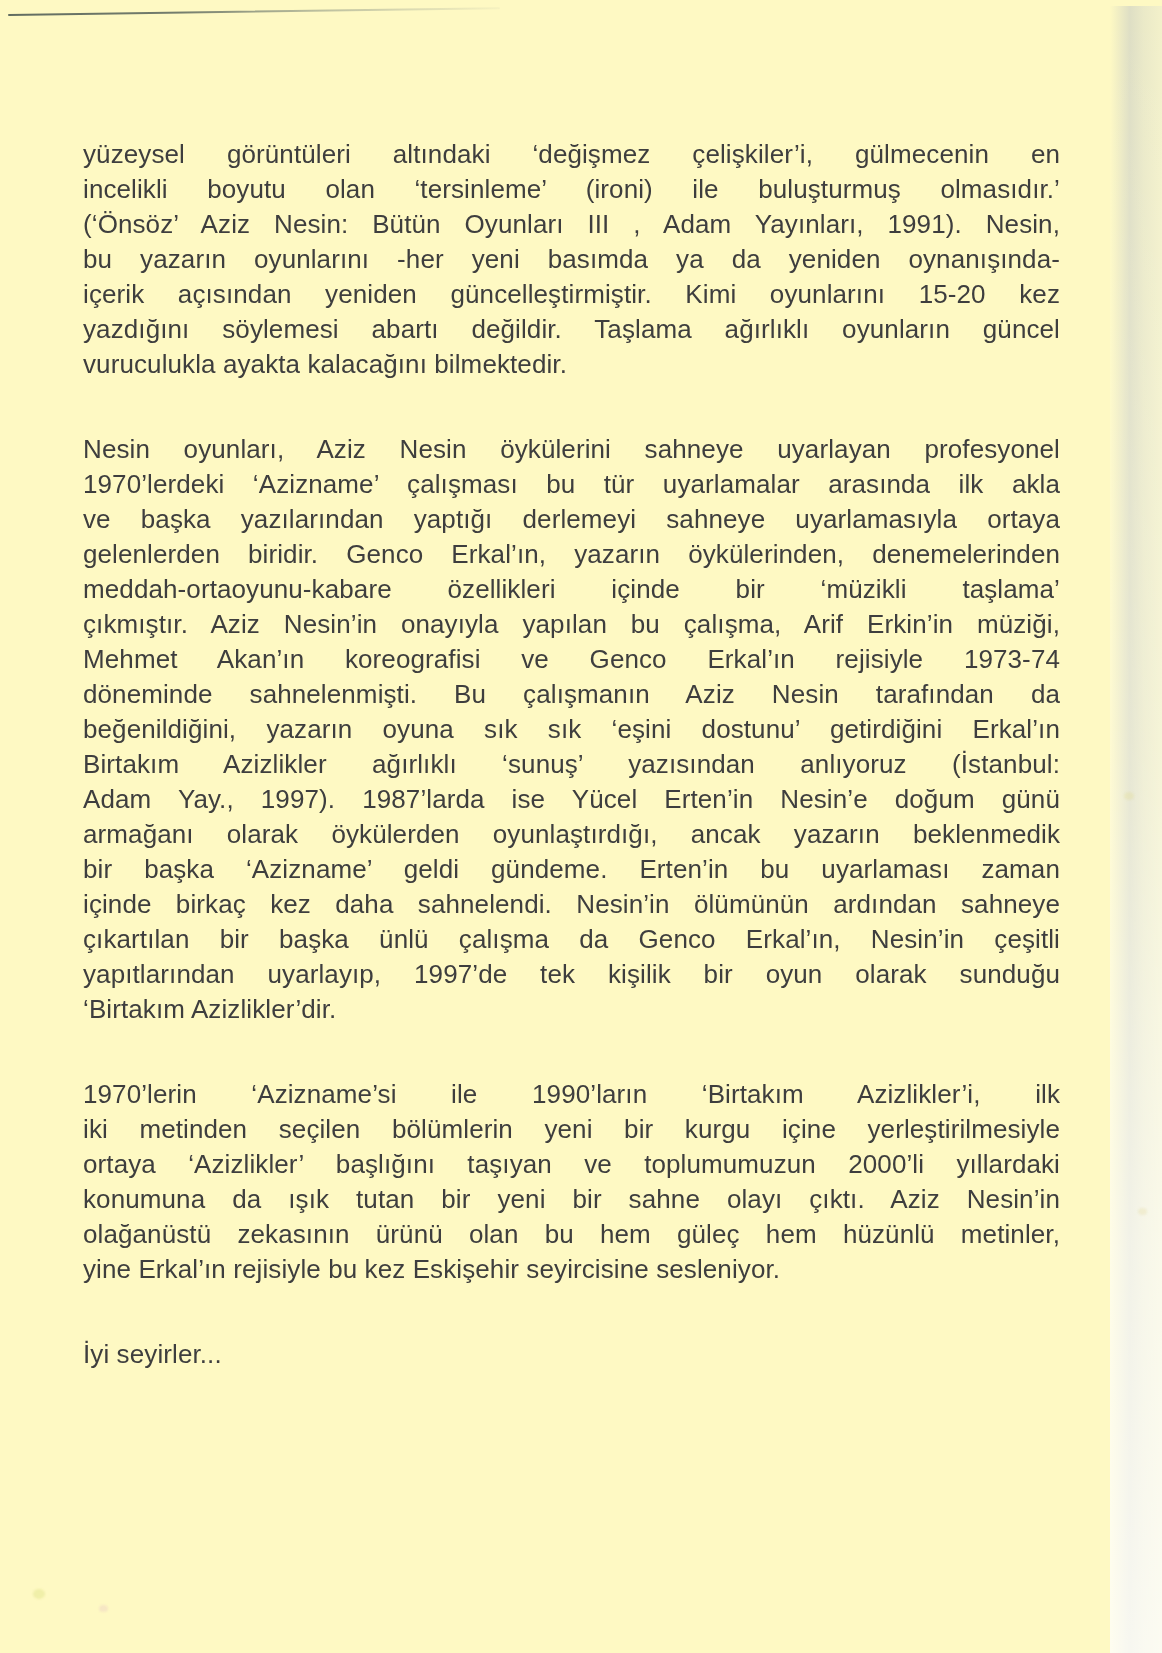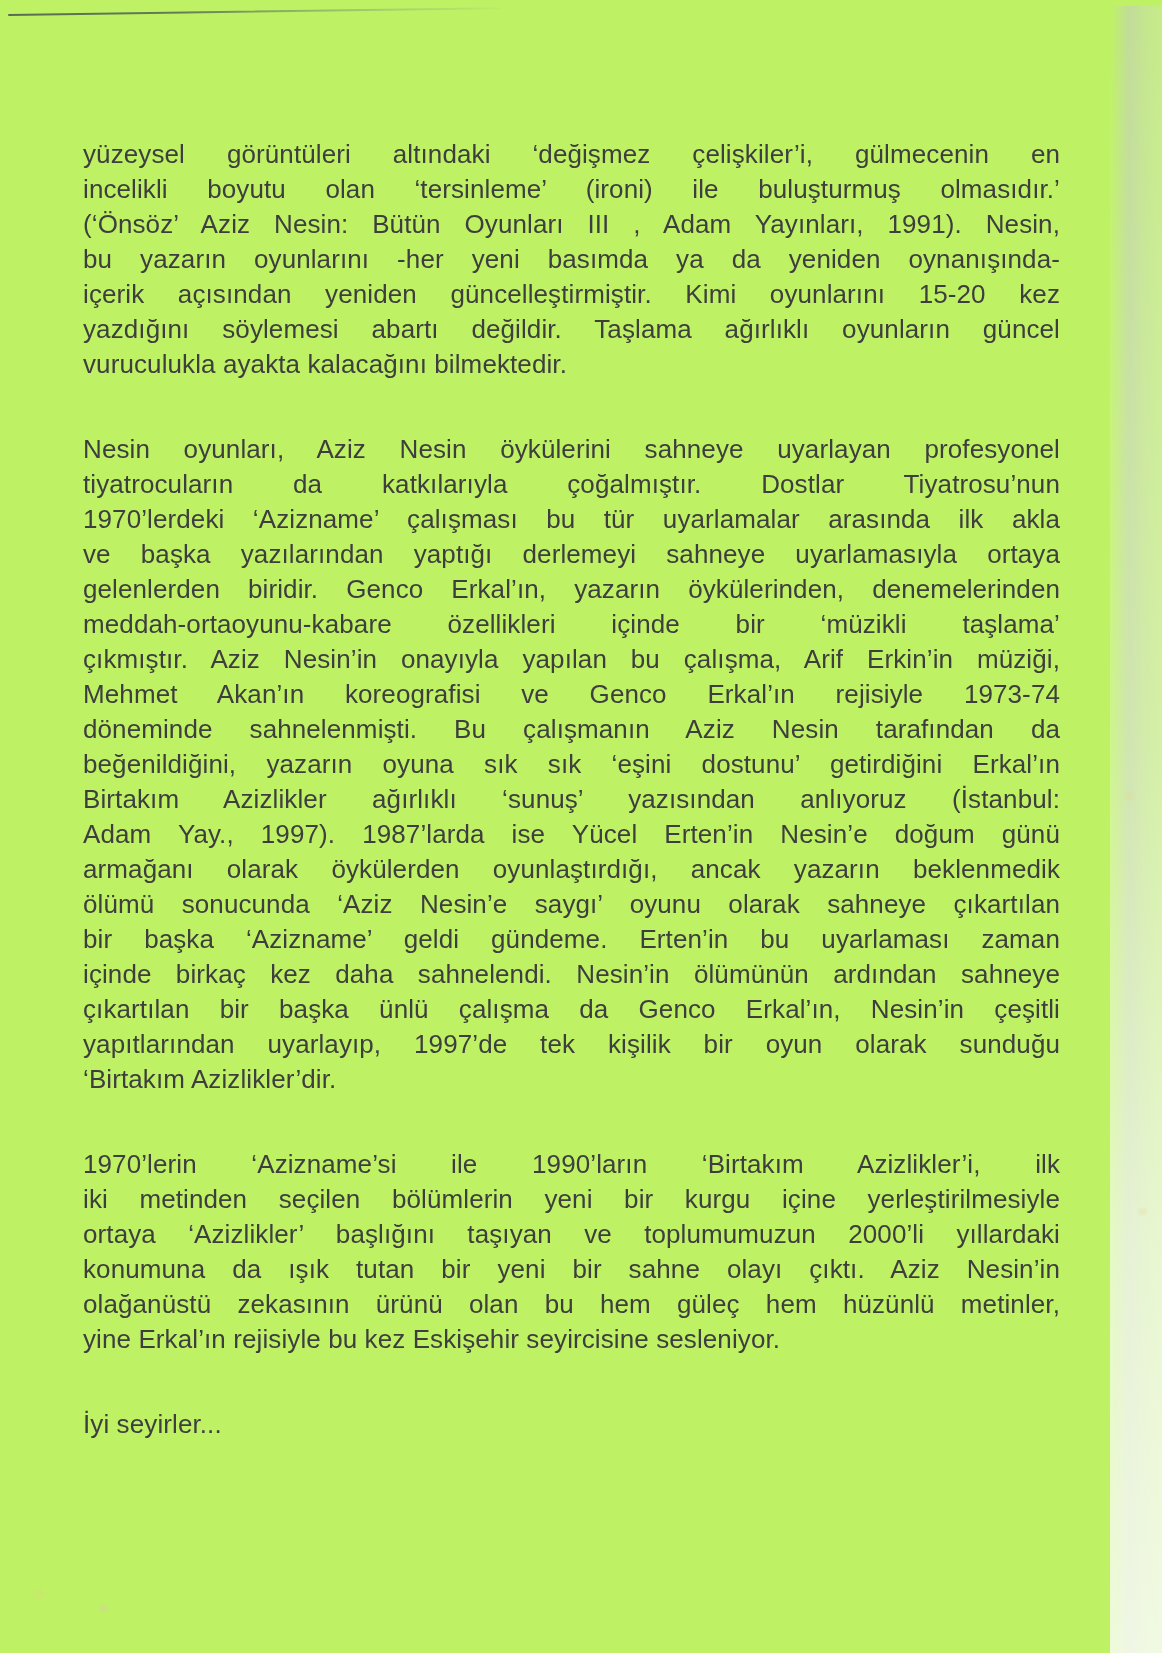--- a/index.html
+++ b/index.html
@@ -10,21 +10,21 @@
     overflow: hidden;
   }
   body {
     background: #fcfcfb;
     font-family: "Liberation Sans", "DejaVu Sans", sans-serif;
   }
   .sheet {
     position: relative;
     width: 1162px;
     height: 1653px;
-    background: #bef264;
+    background: #fef9c3;
   }
   
   .crease {
     position: absolute;
     left: 8px;
     top: 14px;
     width: 492px;
     height: 2px;
     transform: rotate(-0.8deg);
     transform-origin: left center;
@@ -104,33 +104,31 @@
         <div class="line j">yüzeysel görüntüleri altındaki ‘değişmez çelişkiler’i, gülmecenin en</div>
         <div class="line j">incelikli boyutu olan ‘tersinleme’ (ironi) ile buluşturmuş olmasıdır.’</div>
         <div class="line j">(‘Önsöz’ Aziz Nesin: Bütün Oyunları III , Adam Yayınları, 1991). Nesin,</div>
         <div class="line j">bu yazarın oyunlarını -her yeni basımda ya da yeniden oynanışında-</div>
         <div class="line j">içerik açısından yeniden güncelleştirmiştir. Kimi oyunlarını 15-20 kez</div>
         <div class="line j">yazdığını söylemesi abartı değildir. Taşlama ağırlıklı oyunların güncel</div>
         <div class="line">vuruculukla ayakta kalacağını bilmektedir.</div>
       </div>
       <div class="para">
         <div class="line j">Nesin oyunları, Aziz Nesin öykülerini sahneye uyarlayan profesyonel</div>
-        <div class="line j">tiyatrocuların da katkılarıyla çoğalmıştır. Dostlar Tiyatrosu’nun</div>
         <div class="line j">1970’lerdeki ‘Azizname’ çalışması bu tür uyarlamalar arasında ilk akla</div>
         <div class="line j">ve başka yazılarından yaptığı derlemeyi sahneye uyarlamasıyla ortaya</div>
         <div class="line j">gelenlerden biridir. Genco Erkal’ın, yazarın öykülerinden, denemelerinden</div>
         <div class="line j">meddah-ortaoyunu-kabare özellikleri içinde bir ‘müzikli taşlama’</div>
         <div class="line j">çıkmıştır. Aziz Nesin’in onayıyla yapılan bu çalışma, Arif Erkin’in müziği,</div>
         <div class="line j">Mehmet Akan’ın koreografisi ve Genco Erkal’ın rejisiyle 1973-74</div>
         <div class="line j">döneminde sahnelenmişti. Bu çalışmanın Aziz Nesin tarafından da</div>
         <div class="line j">beğenildiğini, yazarın oyuna sık sık ‘eşini dostunu’ getirdiğini Erkal’ın</div>
         <div class="line j">Birtakım Azizlikler ağırlıklı ‘sunuş’ yazısından anlıyoruz (İstanbul:</div>
         <div class="line j">Adam Yay., 1997). 1987’larda ise Yücel Erten’in Nesin’e doğum günü</div>
         <div class="line j">armağanı olarak öykülerden oyunlaştırdığı, ancak yazarın beklenmedik</div>
-        <div class="line j">ölümü sonucunda ‘Aziz Nesin’e saygı’ oyunu olarak sahneye çıkartılan</div>
         <div class="line j">bir başka ‘Azizname’ geldi gündeme. Erten’in bu uyarlaması zaman</div>
         <div class="line j">içinde birkaç kez daha sahnelendi. Nesin’in ölümünün ardından sahneye</div>
         <div class="line j">çıkartılan bir başka ünlü çalışma da Genco Erkal’ın, Nesin’in çeşitli</div>
         <div class="line j">yapıtlarından uyarlayıp, 1997’de tek kişilik bir oyun olarak sunduğu</div>
         <div class="line">‘Birtakım Azizlikler’dir.</div>
       </div>
       <div class="para">
         <div class="line j">1970’lerin ‘Azizname’si ile 1990’ların ‘Birtakım Azizlikler’i, ilk</div>
         <div class="line j">iki metinden seçilen bölümlerin yeni bir kurgu içine yerleştirilmesiyle</div>
         <div class="line j">ortaya ‘Azizlikler’ başlığını taşıyan ve toplumumuzun 2000’li yıllardaki</div>

